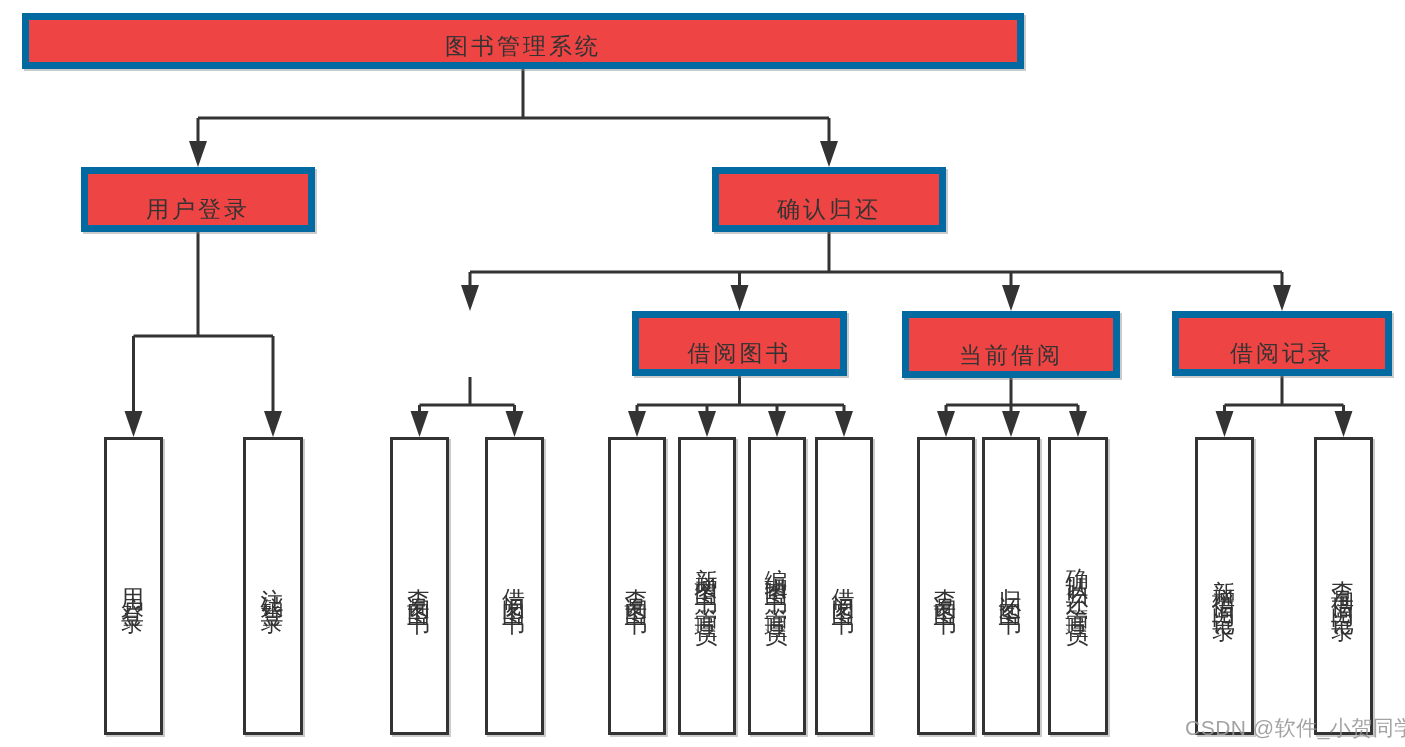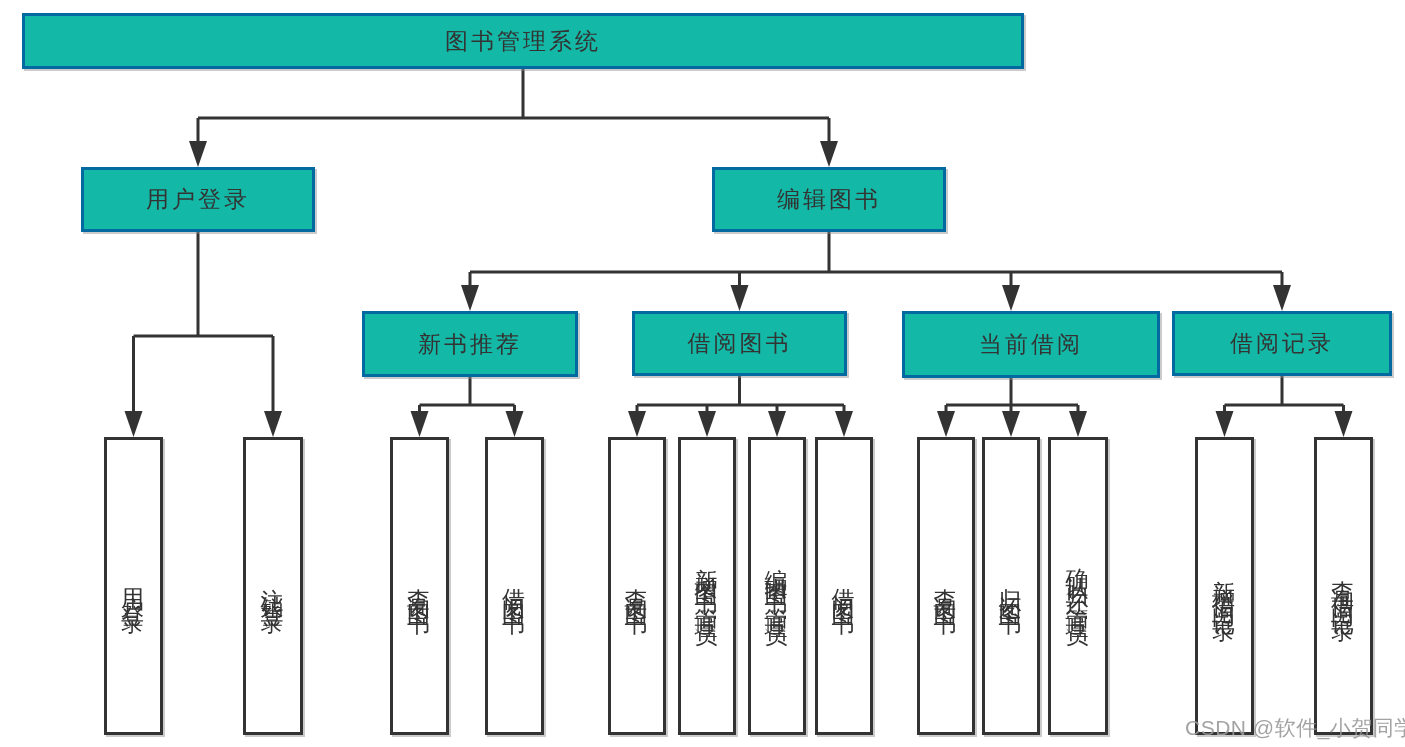--- a/index.html
+++ b/index.html
@@ -4,22 +4,22 @@
 <style>
   html,body{margin:0;padding:0;background:#fff;}
   .stage{
     position:relative;width:1405px;height:747px;background:#ffffff;overflow:hidden;
     font-family:"Liberation Sans","DejaVu Sans",sans-serif;color:#333;
   }
   .wires{position:absolute;left:0;top:0;width:1405px;height:747px;}
   .cline{stroke:#333333;stroke-width:3;fill:none;}
   .carrow{fill:#333333;stroke:none;}
   .box{
-    position:absolute;box-sizing:border-box;background:#14b8a6;border:3px solid #0369a1;
-    display:flex;align-items:center;justify-content:center;
+    position:absolute;box-sizing:border-box;background:#ef4444;border:7px solid #0369a1;
+    display:flex;align-items:flex-end;justify-content:center;
     box-shadow:2px 2px 0 rgba(140,140,140,0.45);
   }
   .box > span{font-size:23px;letter-spacing:3px;white-space:nowrap;color:#333;}
   .vbox{
     position:absolute;box-sizing:border-box;background:#ffffff;border:3px solid #333333;
     display:flex;align-items:center;justify-content:center;top:437px;height:298px;
     box-shadow:2px 2px 0 rgba(140,140,140,0.45);
   }
   .vbox > span{
     writing-mode:vertical-rl;text-orientation:mixed;
@@ -79,30 +79,27 @@
   </svg>
 
   <div class="box" style="left:22px;top:13px;width:1002px;height:56px;">
     <span>图书管理系统</span>
   </div>
 
   <div class="box" style="left:81px;top:167px;width:234px;height:65px;">
     <span>用户登录</span>
   </div>
   <div class="box" style="left:712px;top:167px;width:234px;height:65px;">
-    <span>编辑图书</span>
+    <span>确认归还</span>
   </div>
 
-  <div class="box" style="left:362px;top:311px;width:216px;height:66px;">
-    <span>新书推荐</span>
-  </div>
   <div class="box" style="left:632px;top:311px;width:215px;height:65px;">
     <span>借阅图书</span>
   </div>
-  <div class="box" style="left:902px;top:311px;width:258px;height:67px;">
+  <div class="box" style="left:902px;top:311px;width:218px;height:67px;">
     <span>当前借阅</span>
   </div>
   <div class="box" style="left:1172px;top:311px;width:220px;height:65px;">
     <span>借阅记录</span>
   </div>
 
   <div class="vbox" style="left:104px;width:59px;">
     <span>用户登录</span>
   </div>
   <div class="vbox" style="left:243px;width:60px;">

